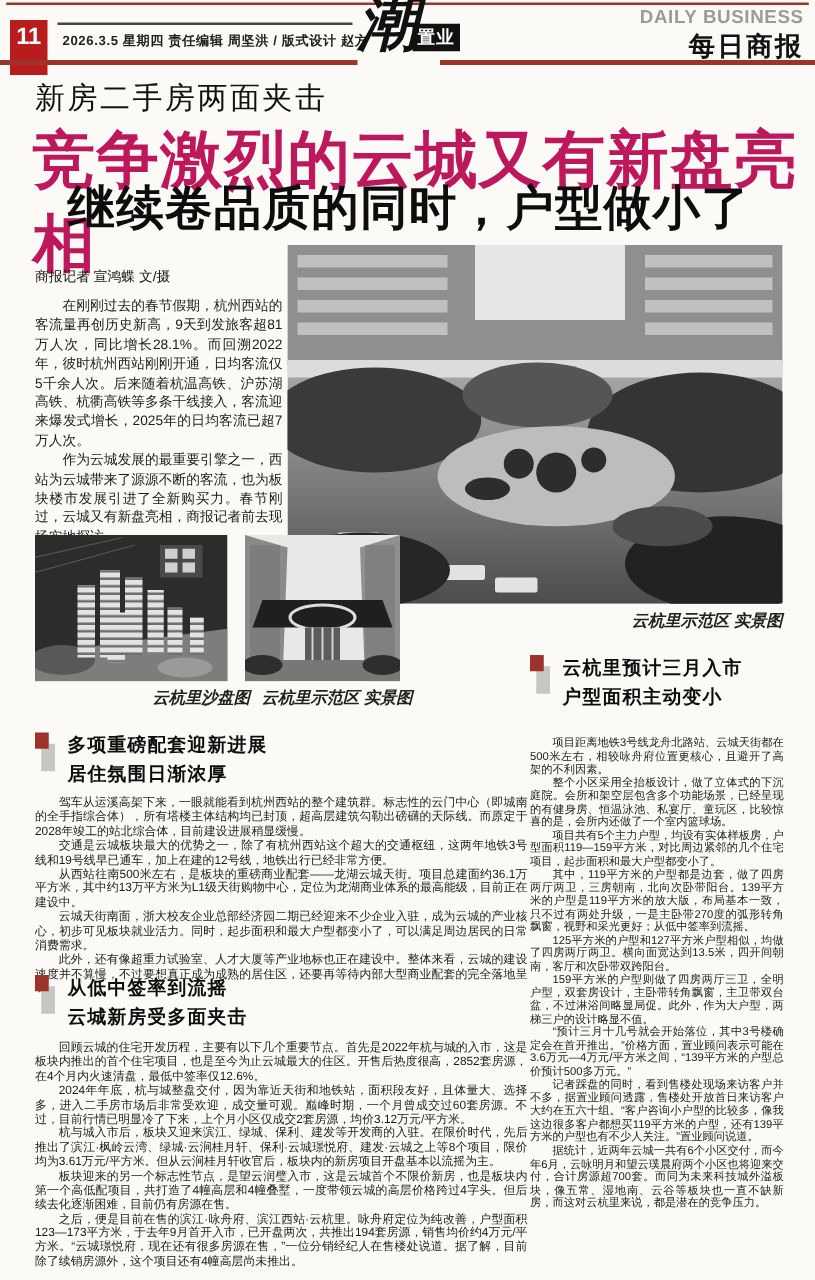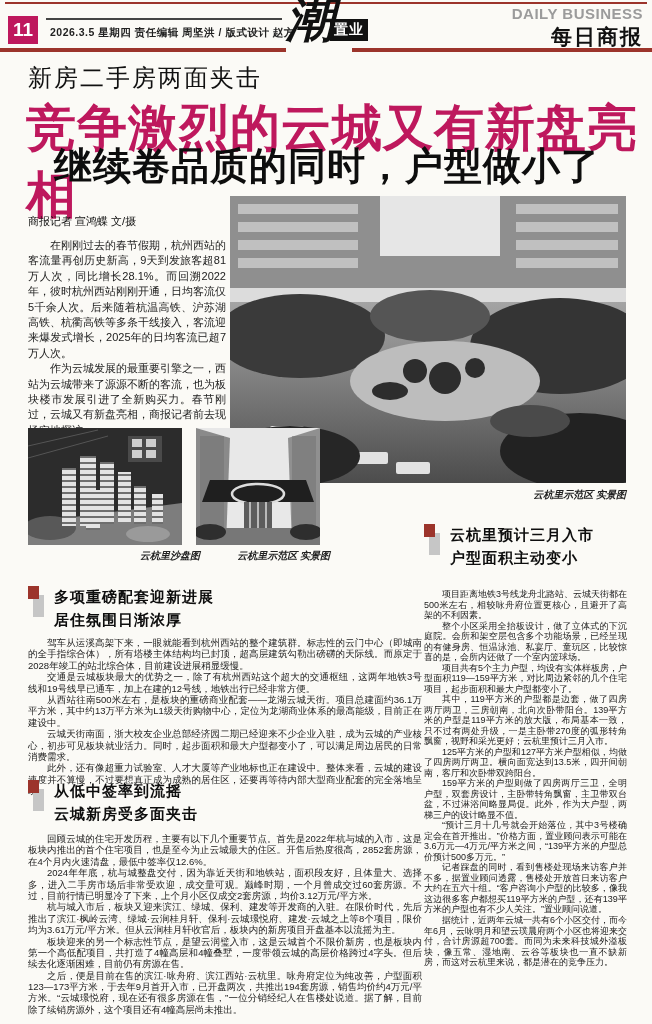--- a/index.html
+++ b/index.html
@@ -1,20 +1,20 @@
 <!DOCTYPE html>
 <html><head>
 <meta charset="utf-8">
 <style>
   html,body{margin:0;padding:0;background:#888;}
   .page{position:relative;width:652px;height:1024px;margin:0 auto;background:#fbfaf6;
         font-family:"Liberation Sans","DejaVu Sans",sans-serif;color:#1b1b1b;overflow:hidden;}
   
   .top-rule{position:absolute;left:5px;right:5px;top:2px;height:2px;background:#9c342b;}
-  .badge{position:absolute;left:8px;top:16px;width:30px;height:28px;background:#be185d;color:#fff;
+  .badge{position:absolute;left:8px;top:16px;width:30px;height:44px;background:#b91c1c;color:#fff;
          font-size:19px;font-weight:bold;text-align:center;line-height:28px;}
   .date-rule{position:absolute;left:46px;top:18px;width:236px;height:2px;background:#444;}
   .date-line{position:absolute;left:50px;top:26px;font-size:10.5px;font-weight:bold;color:#222;letter-spacing:.5px;}
   .logo{position:absolute;left:286px;top:2px;width:90px;height:52px;}
   .logo-main{position:absolute;left:0;top:-6px;font-family:"Liberation Serif","DejaVu Serif",serif;
              font-size:48px;font-weight:900;font-style:italic;color:#111;line-height:1;}
   .logo-sub{position:absolute;left:44px;top:17px;background:#111;color:#fff;font-size:14px;
             font-weight:bold;padding:2px 4px;letter-spacing:1px;}
   .mast-en{position:absolute;right:9px;top:5px;font-size:15px;font-weight:bold;color:#9b9b9b;letter-spacing:.5px;}
   .mast-cn{position:absolute;right:9px;top:23px;font-size:21px;font-weight:900;color:#111;letter-spacing:2px;}
@@ -37,21 +37,21 @@
   .sh1{left:28px;top:586px;} .sh2{left:28px;top:780px;} .sh3{left:424px;top:524px;}
   .marker{position:relative;width:17px;height:36px;flex:0 0 17px;}
   .marker .shadow{position:absolute;left:5px;top:9px;width:11px;height:22px;background:#c6c6c6;}
   .marker .front{position:absolute;left:0;top:0;width:11px;height:13px;background:#9c342b;}
   .sec-title{font-size:15px;font-weight:900;line-height:1.5;color:#0e0e0e;letter-spacing:1px;}
   
   .photo{position:absolute;display:block;}
   .ph-big{left:230px;top:196px;width:396px;height:287px;}
   .ph-m1{left:28px;top:428px;width:154px;height:117px;}
   .ph-m2{left:196px;top:428px;width:124px;height:117px;}
-  .caption{position:absolute;font-size:10px;font-style:italic;font-weight:bold;color:#222;}
+  .caption{position:absolute;font-size:13px;font-style:italic;font-weight:bold;color:#222;}
   .cap-big{left:426px;top:488px;width:200px;text-align:right;}
   .cap1{left:28px;top:549px;width:172px;text-align:right;}
   .cap2{left:196px;top:549px;width:134px;text-align:right;}
 </style>
 </head>
 <body>
 
 <div class="page">
 
   <div class="top-rule"></div>
@@ -220,21 +220,21 @@
       </span>
     <span class="sec-title">
       <span>云杭里预计三月入市</span><br>
       <span>户型面积主动变小</span>
     </span>
   </div>
   <div class="s3 col">
     <p>项目距离地铁3号线龙舟北路站、云城天街都在500米左右，相较咏舟府位置更核心，且避开了高架的不利因素。</p>
     <p>整个小区采用全抬板设计，做了立体式的下沉庭院。会所和架空层包含多个功能场景，已经呈现的有健身房、恒温泳池、私宴厅、童玩区，比较惊喜的是，会所内还做了一个室内篮球场。</p>
     <p>项目共有5个主力户型，均设有实体样板房，户型面积119—159平方米，对比周边紧邻的几个住宅项目，起步面积和最大户型都变小了。</p>
-    <p>其中，119平方米的户型都是边套，做了四房两厅两卫，三房朝南，北向次卧带阳台。139平方米的户型是119平方米的放大版，布局基本一致，只不过有两处升级，一是主卧带270度的弧形转角飘窗，视野和采光更好；云杭里预计三月入市。</p>
+    <p>其中，119平方米的户型都是边套，做了四房两厅两卫，三房朝南，北向次卧带阳台。139平方米的户型是119平方米的放大版，布局基本一致，只不过有两处升级，一是主卧带270度的弧形转角飘窗，视野和采光更好；从低中签率到流摇。</p>
     <p>125平方米的户型和127平方米户型相似，均做了四房两厅两卫。横向面宽达到13.5米，四开间朝南，客厅和次卧带双跨阳台。</p>
     <p>159平方米的户型则做了四房两厅三卫，全明户型，双套房设计，主卧带转角飘窗，主卫带双台盆，不过淋浴间略显局促。此外，作为大户型，两梯三户的设计略显不值。</p>
     <p>“预计三月十几号就会开始落位，其中3号楼确定会在首开推出。”价格方面，置业顾问表示可能在3.6万元—4万元/平方米之间，“139平方米的户型总价预计500多万元。”</p>
     <p>记者踩盘的同时，看到售楼处现场来访客户并不多，据置业顾问透露，售楼处开放首日来访客户大约在五六十组。“客户咨询小户型的比较多，像我这边很多客户都想买119平方米的户型，还有139平方米的户型也有不少人关注。”置业顾问说道。</p>
     <p>据统计，近两年云城一共有6个小区交付，而今年6月，云咏明月和望云璞晨府两个小区也将迎来交付，合计房源超700套。而同为未来科技城外溢板块，像五常、湿地南、云谷等板块也一直不缺新房，而这对云杭里来说，都是潜在的竞争压力。</p>
   </div>
 
 </div>
 
 </body></html>

